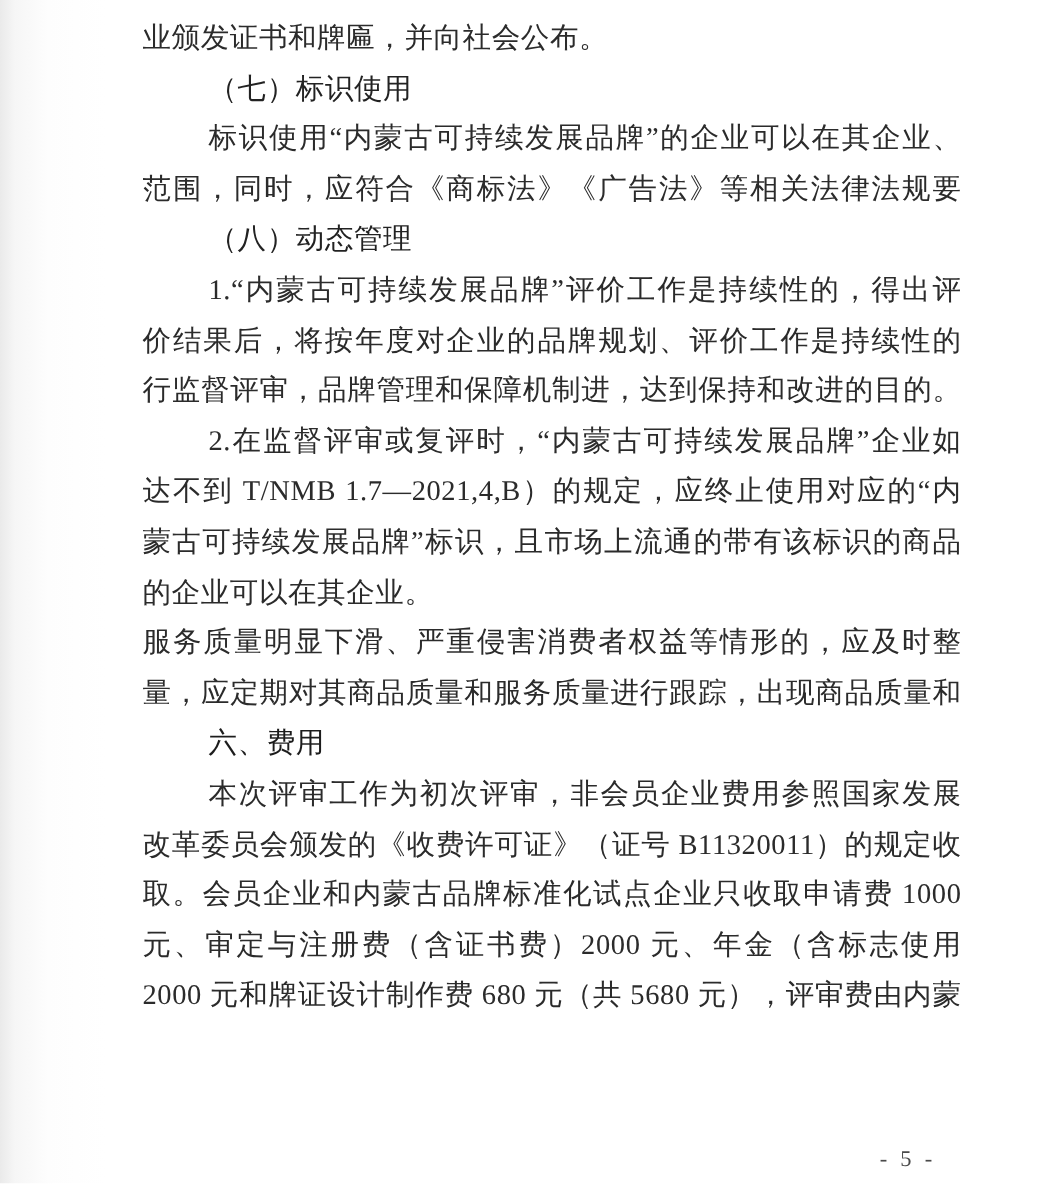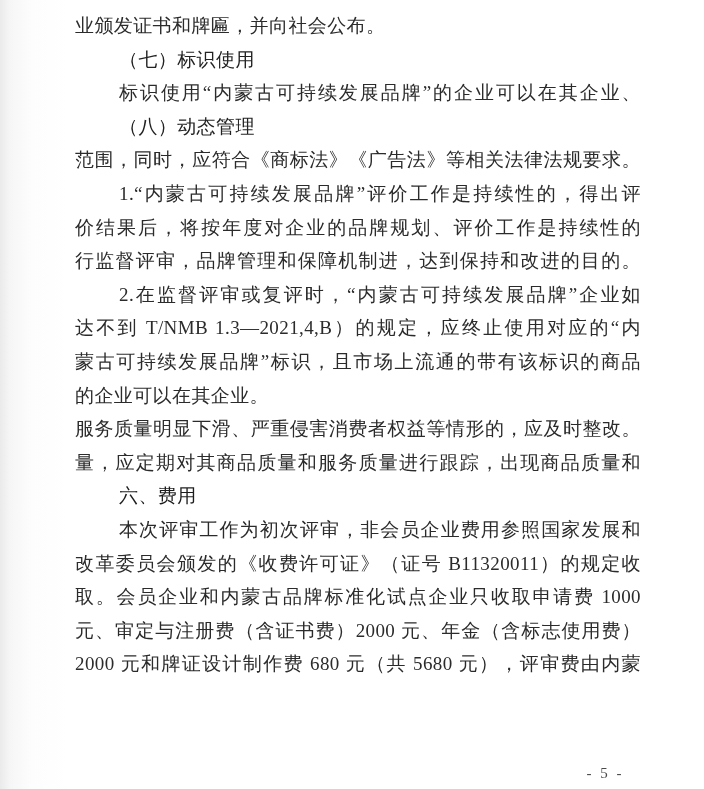--- a/index.html
+++ b/index.html
@@ -25,20 +25,21 @@
   .line {
     font-size: 19px;
     line-height: 33.6px;
     height: 33.6px;
     overflow: hidden;
     text-align: justify;
     text-align-last: left;
     text-justify: inter-character;
     letter-spacing: 0.4px;
     white-space: normal;
+    margin-left: 20px;
   }
   .line.fill {
     text-align-last: justify;
   }
   .line.indent {
     text-indent: 44px;
   }
   .line.subheading {
     color: #222222;
   }
@@ -59,27 +60,27 @@
 </style>
 </head>
 <body>
 
 <div class="page">
   <div class="text-block">
 
   <div class="line body">业颁发证书和牌匾，并向社会公布。</div>
       <div class="line subheading indent">（七）标识使用</div>
       <div class="line body indent fill">标识使用“内蒙古可持续发展品牌”的企业可以在其企业、</div>
+      <div class="line body fill">范围，同时，应符合《商标法》《广告法》等相关法律法规要求。</div>
       <div class="line subheading indent">（八）动态管理</div>
-      <div class="line body fill">范围，同时，应符合《商标法》《广告法》等相关法律法规要求。</div>
       <div class="line body indent fill">1.“内蒙古可持续发展品牌”评价工作是持续性的，得出评</div>
       <div class="line body fill">价结果后，将按年度对企业的品牌规划、评价工作是持续性的</div>
       <div class="line body fill">行监督评审，品牌管理和保障机制进，达到保持和改进的目的。</div>
       <div class="line body indent fill">2.在监督评审或复评时，“内蒙古可持续发展品牌”企业如</div>
-      <div class="line body fill">达不到 T/NMB 1.3—2021,4,B）的规定，应终止使用对应的“内</div>
+      <div class="line body fill">达不到 T/NMB 1.7—2021,4,B）的规定，应终止使用对应的“内</div>
       <div class="line body fill">蒙古可持续发展品牌”标识，且市场上流通的带有该标识的商品</div>
       <div class="line body">的企业可以在其企业。</div>
       <div class="line body fill">服务质量明显下滑、严重侵害消费者权益等情形的，应及时整改。</div>
       <div class="line body fill">量，应定期对其商品质量和服务质量进行跟踪，出现商品质量和</div>
       <div class="line chapter indent">六、费用</div>
       <div class="line body indent fill">本次评审工作为初次评审，非会员企业费用参照国家发展和</div>
       <div class="line body fill">改革委员会颁发的《收费许可证》（证号 B11320011）的规定收</div>
       <div class="line body fill">取。会员企业和内蒙古品牌标准化试点企业只收取申请费 1000</div>
       <div class="line body fill">元、审定与注册费（含证书费）2000 元、年金（含标志使用费）</div>
       <div class="line body fill">2000 元和牌证设计制作费 680 元（共 5680 元），评审费由内蒙</div>

